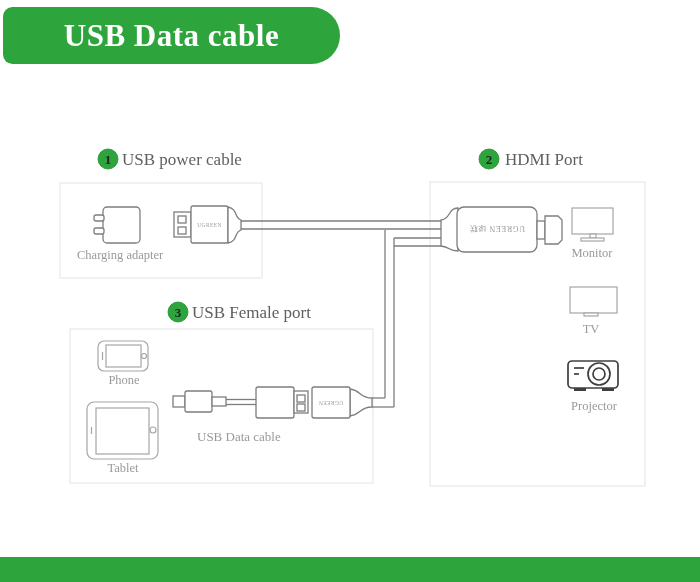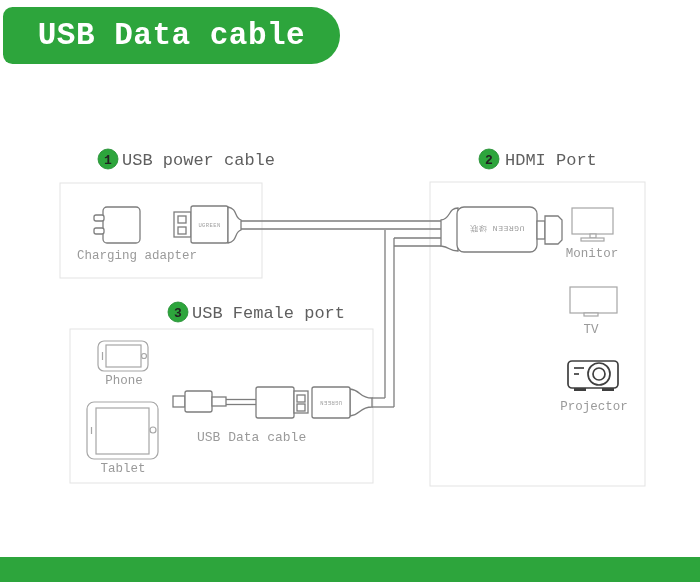--- a/index.html
+++ b/index.html
@@ -1,18 +1,18 @@
 <!DOCTYPE html>
 <html><head>
 <meta charset="utf-8">
 <style>
   html,body { margin:0; padding:0; background:#ffffff; }
   .page {
     position:relative; width:700px; height:582px; background:#ffffff;
-    font-family:Liberation Mono, monospace; overflow:hidden;
+    font-family:Liberation Serif, serif; overflow:hidden;
   }
   .banner {
     position:absolute; left:3px; top:7px; width:337px; height:57px;
     background:#2da53c; border-radius:10px 30px 30px 10px;
     display:flex; align-items:center; justify-content:center;
     color:#ffffff; font-size:31px; font-weight:bold; letter-spacing:0.5px;
   }
   .footer-bar {
     position:absolute; left:0; top:557px; width:700px; height:25px;
     background:#2da53c;

